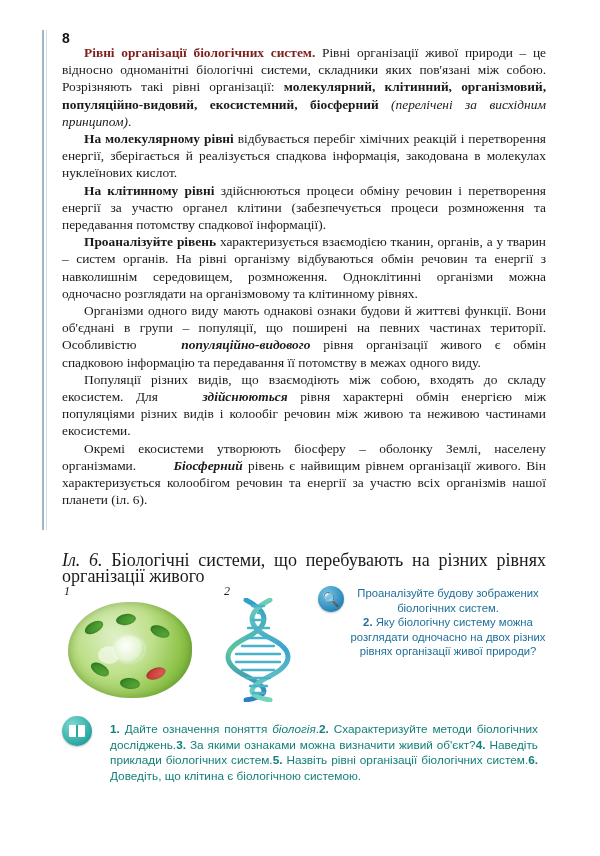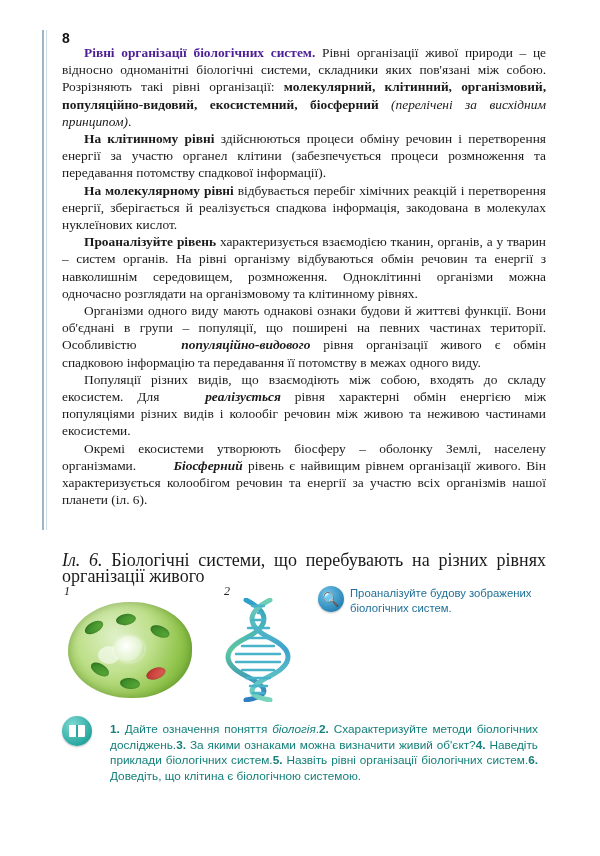--- a/index.html
+++ b/index.html
@@ -58,21 +58,21 @@
     text-align: justify;
     font-size: 13.4px;
     line-height: 17.2px;
     hyphens: auto;
   }
   .b { font-weight: bold; }
   .i { font-style: italic; }
   .bi { font-weight: bold; font-style: italic; margin-left: 32px; }
   .head-red {
     font-weight: bold;
-    color: #4c1d95;
+    color: #7f1d1d;
   }
   
   .fig-caption {
     position: absolute;
     left: 62px;
     top: 552px;
     width: 484px;
     font-size: 18px;
     line-height: 16px;
     text-align: justify;
@@ -171,21 +171,21 @@
   }
   .qtext {
     position: absolute;
     left: 350px;
     top: 586px;
     width: 196px;
     font-family: "Liberation Sans", sans-serif;
     font-size: 11.3px;
     line-height: 14.6px;
     color: #1e6f99;
-    text-align: left;
+    text-align: center;
   }
   .qtext p { margin: 0; }
   .qtext .num { font-weight: bold; }
 
   
   .ebox {
     position: absolute;
     left: 62px;
     top: 714px;
     width: 484px;
@@ -239,37 +239,37 @@
 
   <div class="page-number">8</div>
 
   <div class="content">
 
     <p class="body">
       <span class="head-red">Рівні організації біологічних систем.</span><span> Рівні організації живої природи – це відносно одноманітні біологічні системи, складники яких пов'язані між собою. Розрізняють такі рівні організації: </span><span class="b">молекулярний, клітинний, організмовий, популяційно-видовий, екосистемний, біосферний</span><span class="i"> (перелічені за висхідним принципом)</span><span>.</span>
     </p>
 
     <p class="body">
+      <span class="b">На молекулярному рівні</span><span> відбувається перебіг хімічних реакцій і перетворення енергії, зберігається й реалізується спадкова інформація, закодована в молекулах нуклеїнових кислот.</span>
+    </p>
+
+    <p class="body">
       <span class="b">На клітинному рівні</span><span> здійснюються процеси обміну речовин і перетворення енергії за участю органел клітини (забезпечується процеси розмноження та передавання потомству спадкової інформації).</span>
     </p>
 
     <p class="body">
-      <span class="b">На молекулярному рівні</span><span> відбувається перебіг хімічних реакцій і перетворення енергії, зберігається й реалізується спадкова інформація, закодована в молекулах нуклеїнових кислот.</span>
-    </p>
-
-    <p class="body">
       <span class="b">Проаналізуйте рівень</span><span> характеризується взаємодією тканин, органів, а у тварин – систем органів. На рівні організму відбуваються обмін речовин та енергії з навколишнім середовищем, розмноження. Одноклітинні організми можна одночасно розглядати на організмовому та клітинному рівнях.</span>
     </p>
 
     <p class="body">
       <span>Організми одного виду мають однакові ознаки будови й життєві функції. Вони об'єднані в групи – популяції, що поширені на певних частинах території. Особливістю </span><span class="bi">популяційно-видового</span><span> рівня організації живого є обмін спадковою інформацію та передавання її потомству в межах одного виду.</span>
     </p>
 
     <p class="body">
-      <span>Популяції різних видів, що взаємодіють між собою, входять до складу екосистем. Для </span><span class="bi">реалізується</span><span> рівня характерні обмін енергією між популяціями різних видів і колообіг речовин між живою та неживою частинами екосистеми.</span>
+      <span>Популяції різних видів, що взаємодіють між собою, входять до складу екосистем. Для </span><span class="bi">здійснюються</span><span> рівня характерні обмін енергією між популяціями різних видів і колообіг речовин між живою та неживою частинами екосистеми.</span>
     </p>
 
     <p class="body">
       <span>Окремі екосистеми утворюють біосферу – оболонку Землі, населену організмами. </span><span class="bi">Біосферний</span><span> рівень є найвищим рівнем організації живого. Він характеризується колообігом речовин та енергії за участю всіх організмів нашої планети (іл. 6).</span>
     </p>
 
   </div>
 
   <div class="fig-caption">
     <span class="lbl">Іл. 6.</span><span> Біологічні системи, що перебувають на різних рівнях організації живого</span>
@@ -327,20 +327,23 @@
     </div>
 
   </div>
 
   <div class="qicon">
     <span class="glyph">🔍</span>
   </div>
 
   <div class="qtext">
     <p>Проаналізуйте будову зображених біологічних систем.</p>
+    <p>
+      <span class="num">2.</span><span> Яку біологічну систему можна розглядати одночасно на двох різних рівнях організації живої природи?</span>
+    </p>
   </div>
 
   <div class="ebox">
     <div class="eicon">
       <div class="book"></div>
     </div>
     <div class="etext">
       <p><span class="num">1.</span><span> Дайте означення поняття </span><span class="i">біологія</span><span>.</span><span class="num">2.</span><span> Схарактеризуйте методи біологічних досліджень.</span><span class="num">3.</span><span> За якими ознаками можна визначити живий об'єкт?</span><span class="num">4.</span><span> Наведіть приклади біологічних систем.</span><span class="num">5.</span><span> Назвіть рівні організації біологічних систем.</span><span class="num">6.</span><span> Доведіть, що клітина є біологічною системою.</span></p>
     </div>
   </div>

